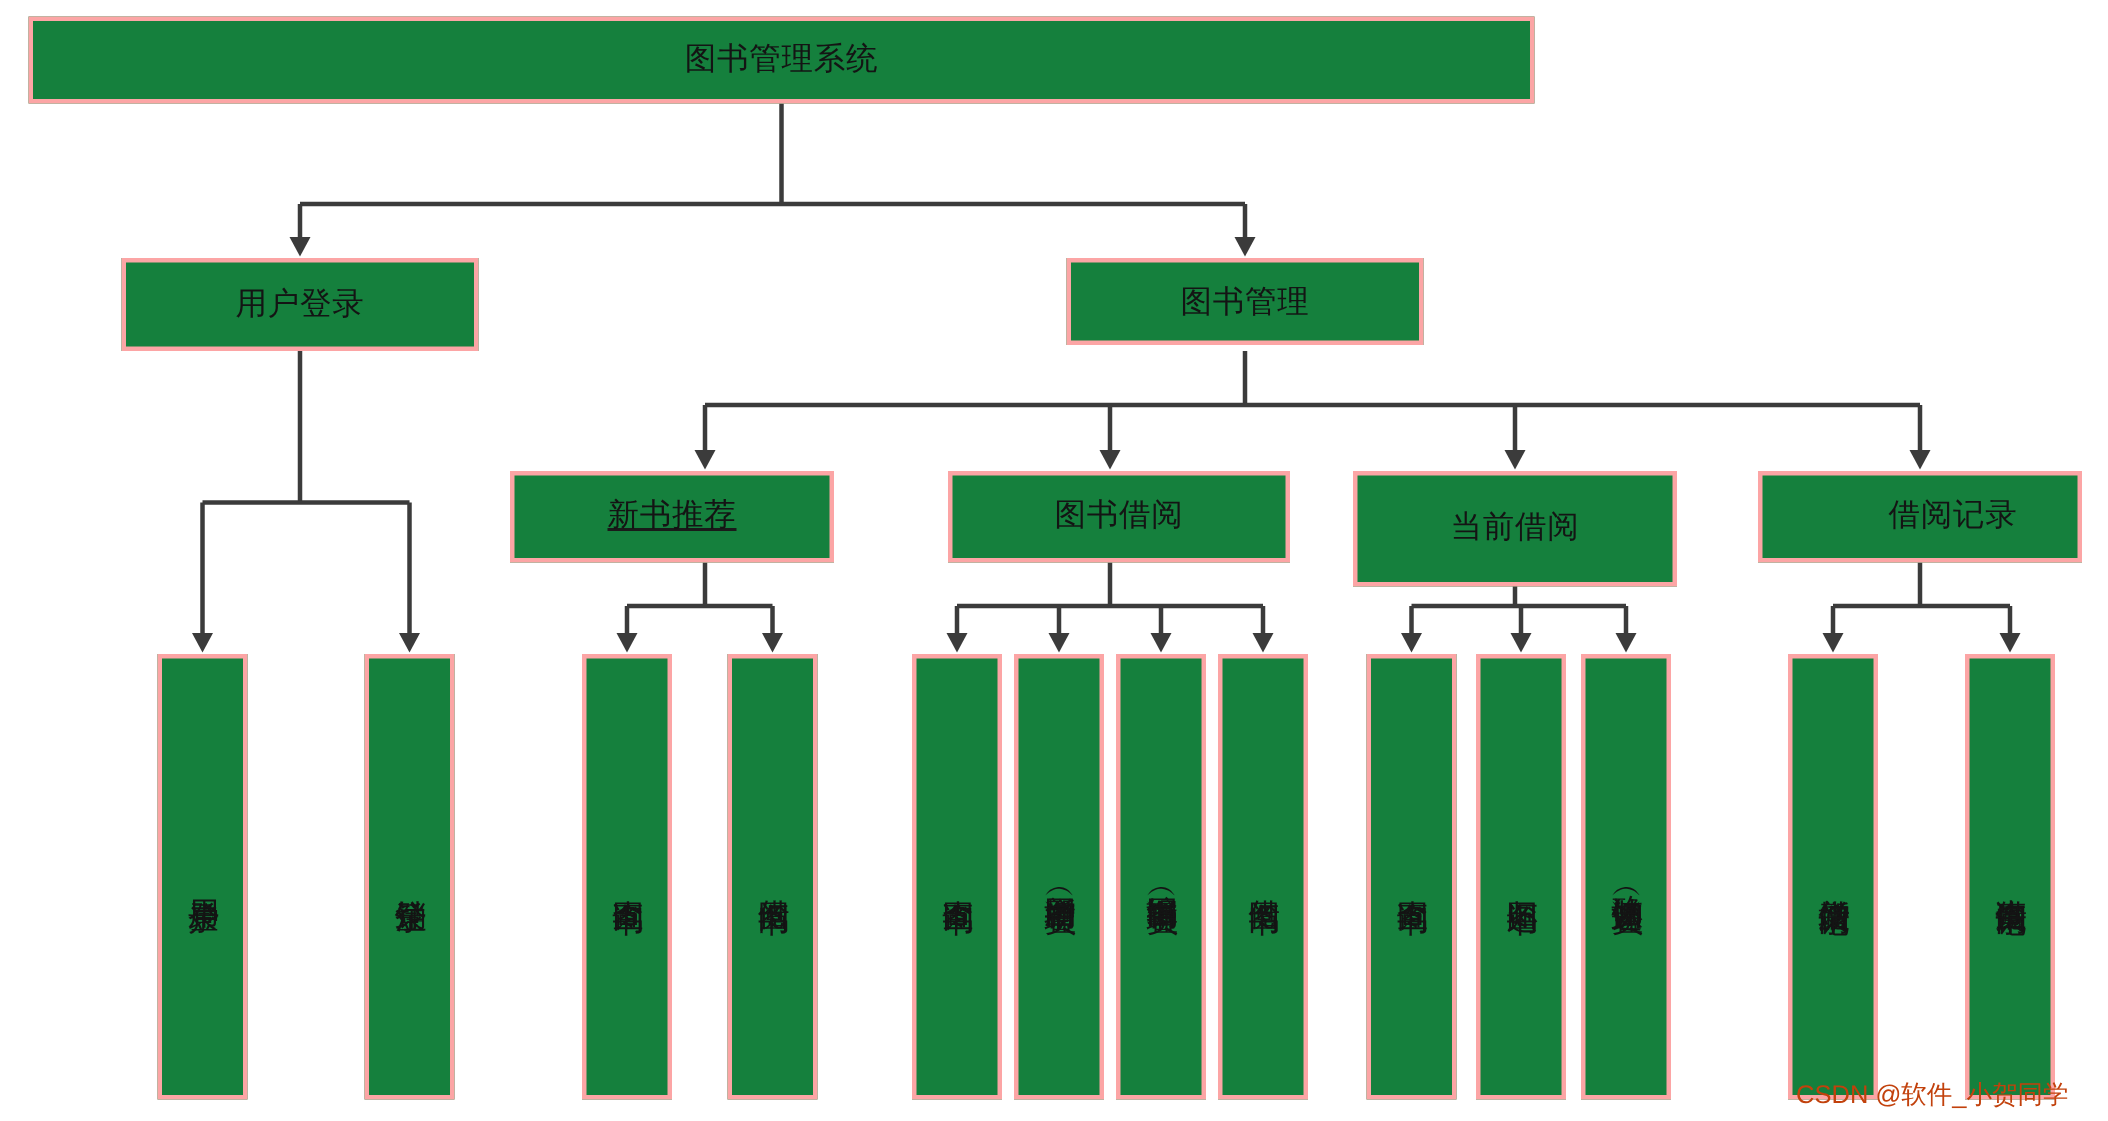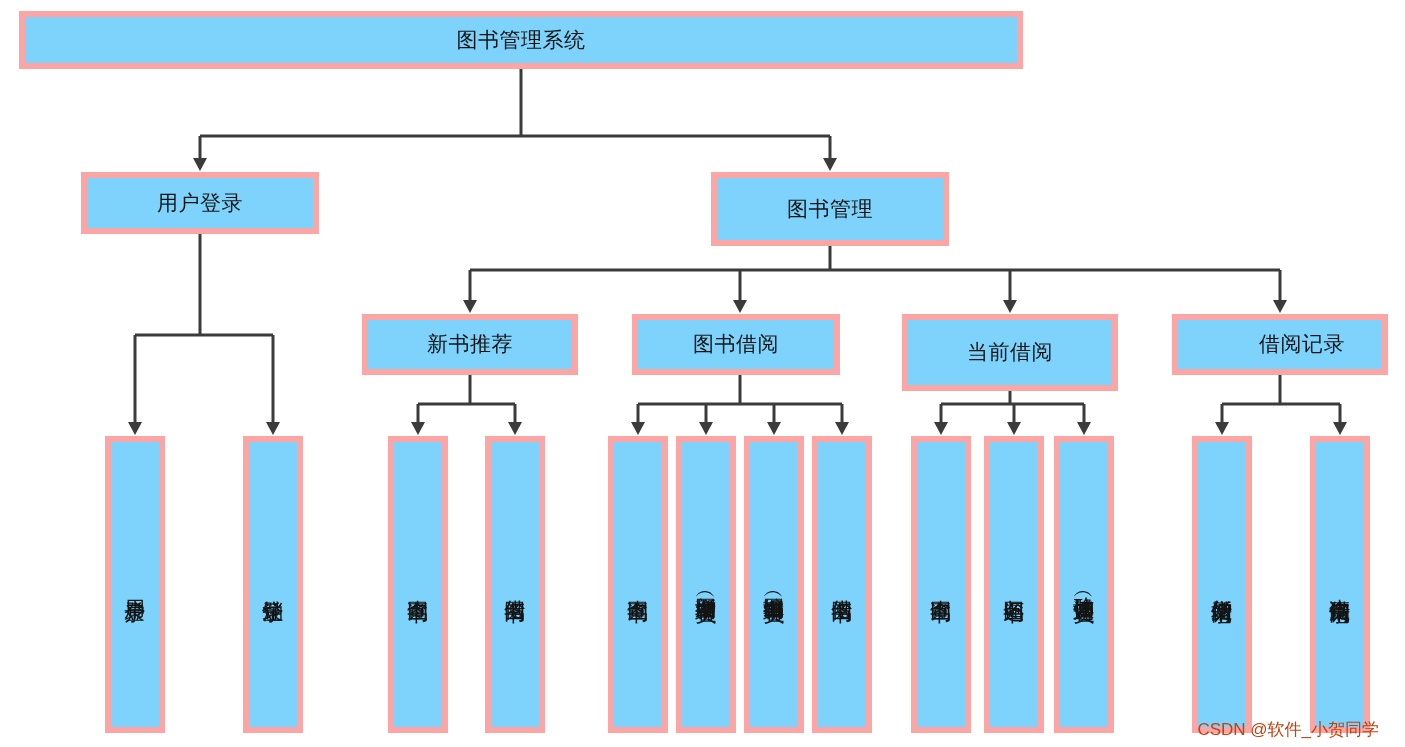--- a/index.html
+++ b/index.html
@@ -17,22 +17,22 @@
   #edges{
     position:absolute;
     left:0; top:0;
     width:1405px;
     height:747px;
     pointer-events:none;
   }
   .node{
     position:absolute;
     box-sizing:border-box;
-    background:#7dd3fc;
-    border:6px solid #fca5a5;
+    background:#15803d;
+    border:3px solid #fca5a5;
     display:flex;
     align-items:center;
     justify-content:center;
     z-index:2;
   }
   .node .label{
     font-size:21px;
     line-height:1.15;
     letter-spacing:0.5px;
     color:#141414;
@@ -128,27 +128,27 @@
       </g>
   </svg>
 
   <div id="nodes">
       <div class="node" style="left: 19px; top: 11px; width: 1004px; height: 58px;">
         <span class="label">图书管理系统</span>
       </div>
       <div class="node" style="left: 81px; top: 172px; width: 238px; height: 62px;">
         <span class="label">用户登录</span>
       </div>
-      <div class="node" style="left: 711px; top: 172px; width: 238px; height: 74px; font-family: Liberation Serif, serif;">
+      <div class="node" style="left: 711px; top: 172px; width: 238px; height: 58px; font-family: Liberation Serif, serif;">
         <span class="label">图书管理</span>
       </div>
-      <div class="node" style="left: 362px; top: 314px; width: 216px; height: 61px;">
+      <div class="node" style="left: 340px; top: 314px; width: 216px; height: 61px; text-decoration: underline;">
         <span class="label">新书推荐</span>
       </div>
-      <div class="node" style="left: 632px; top: 314px; width: 208px; height: 61px;">
+      <div class="node" style="left: 632px; top: 314px; width: 228px; height: 61px;">
         <span class="label">图书借阅</span>
       </div>
       <div class="node" style="left: 902px; top: 314px; width: 216px; height: 77px;">
         <span class="label">当前借阅</span>
       </div>
       <div class="node" style="left: 1172px; top: 314px; width: 216px; height: 61px; padding-left: 44px;">
         <span class="label">借阅记录</span>
       </div>
       <div class="node vertical" style="left: 105px; top: 436px; width: 60px; height: 297px;">
         <span class="label">用户登录</span>

